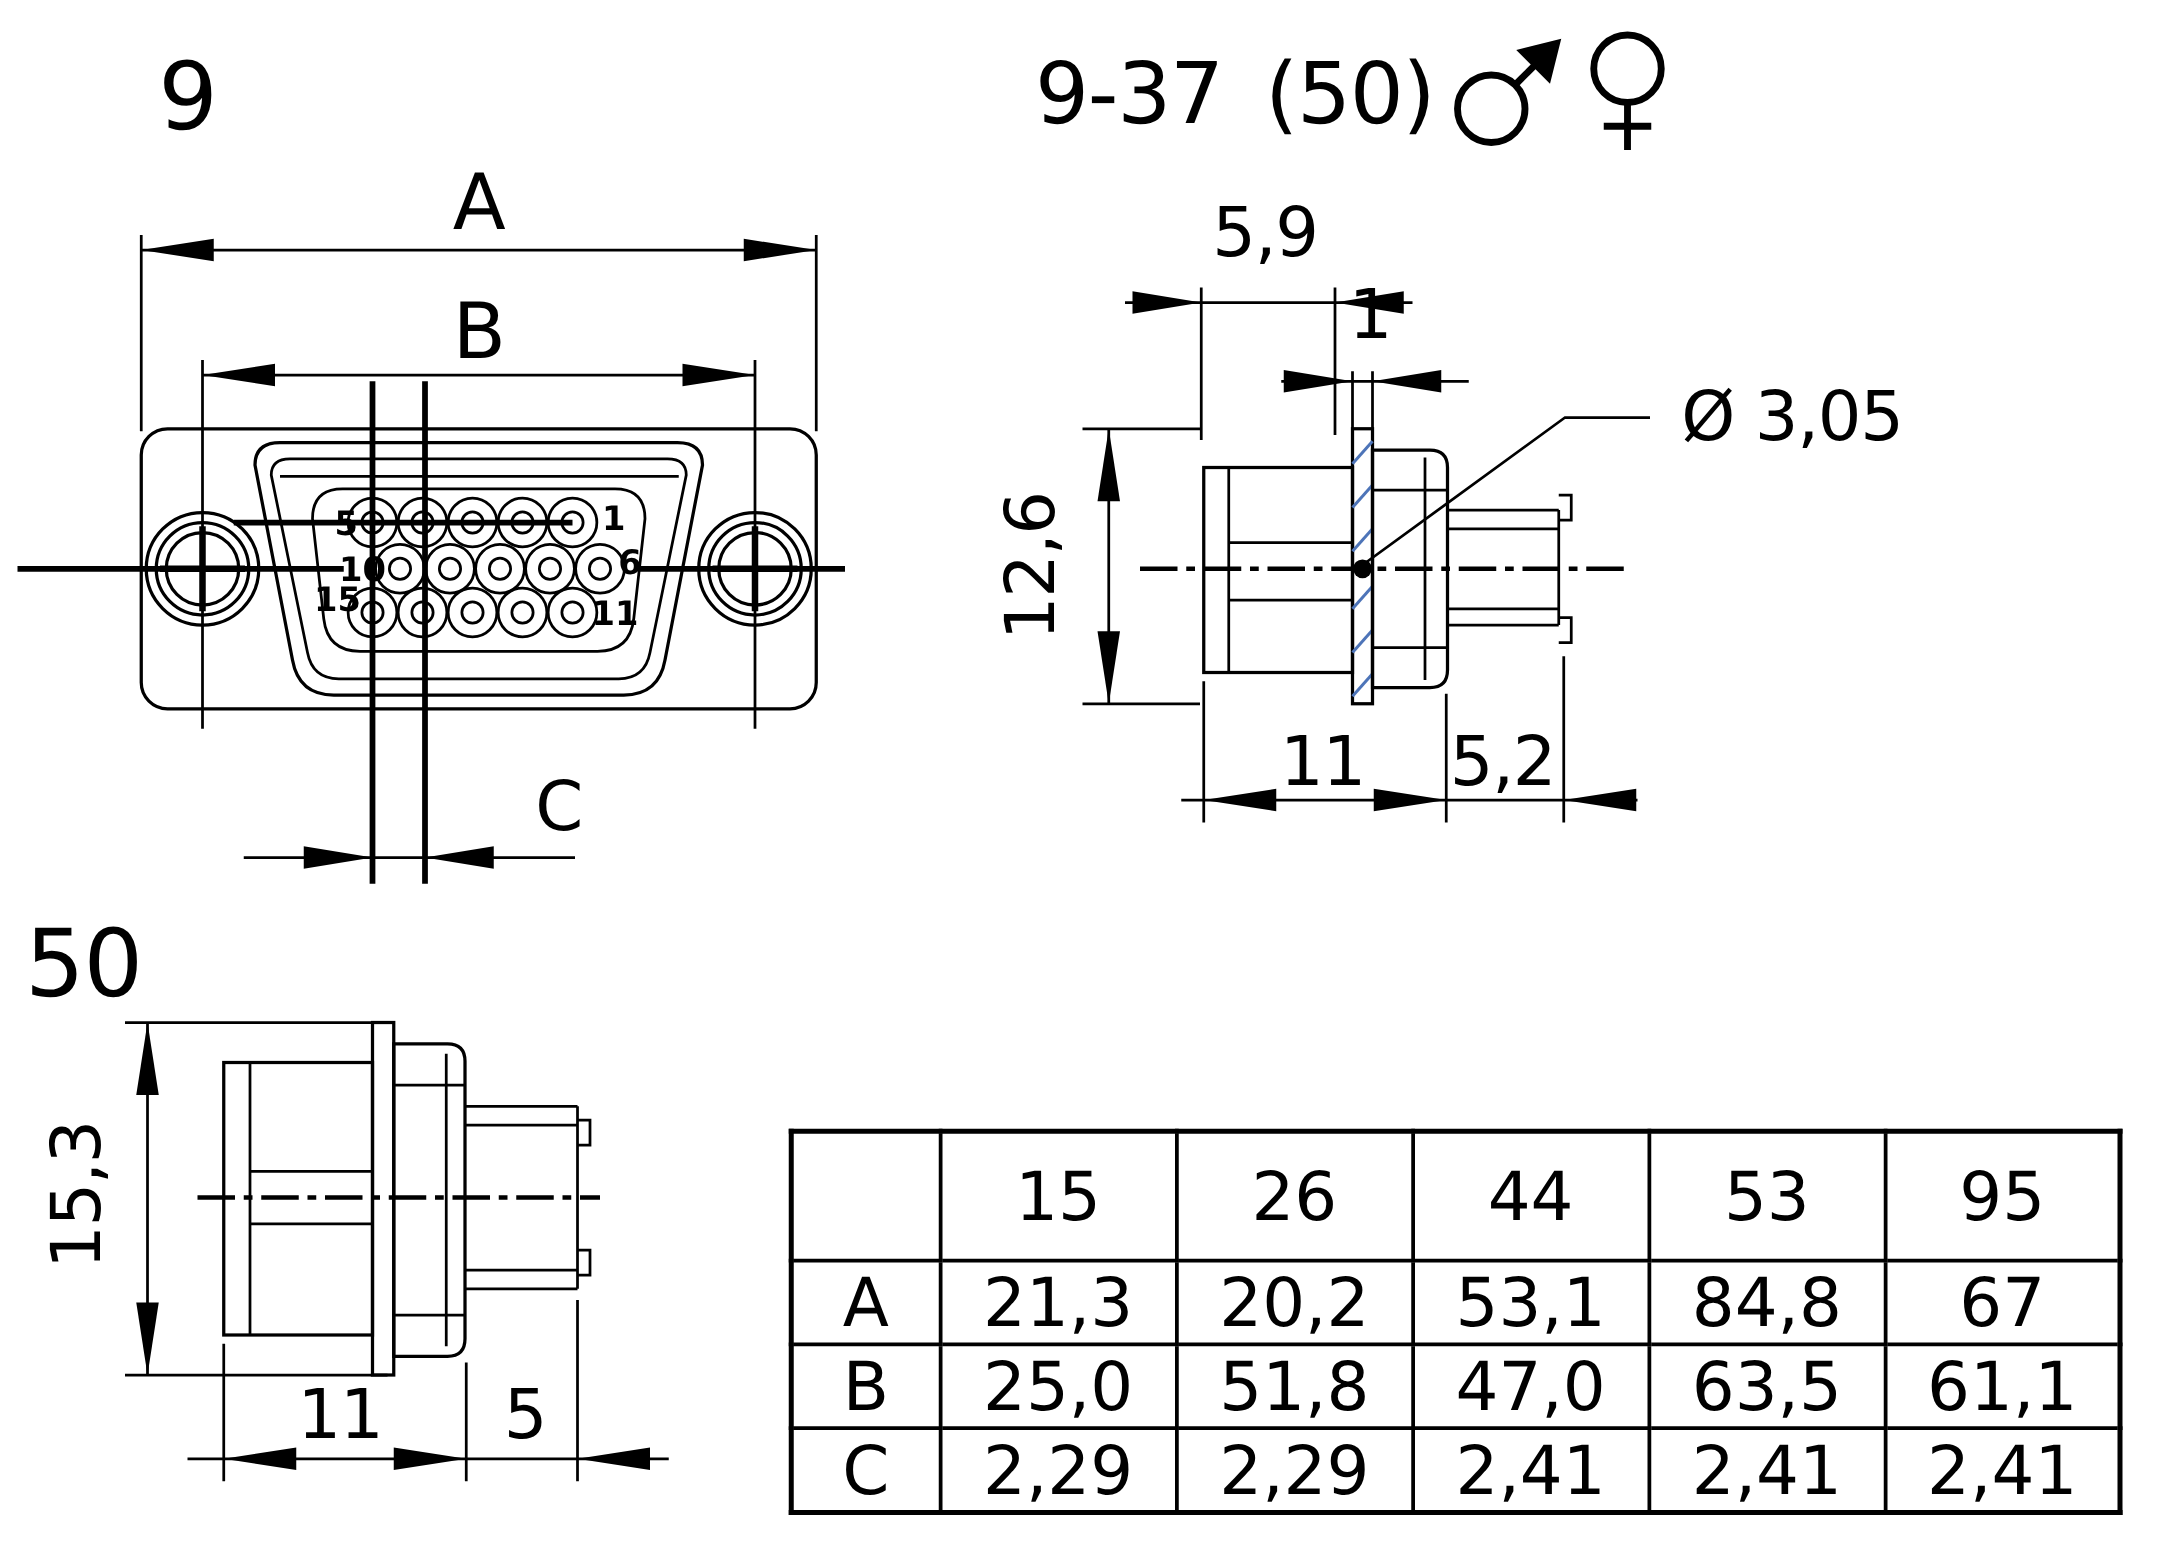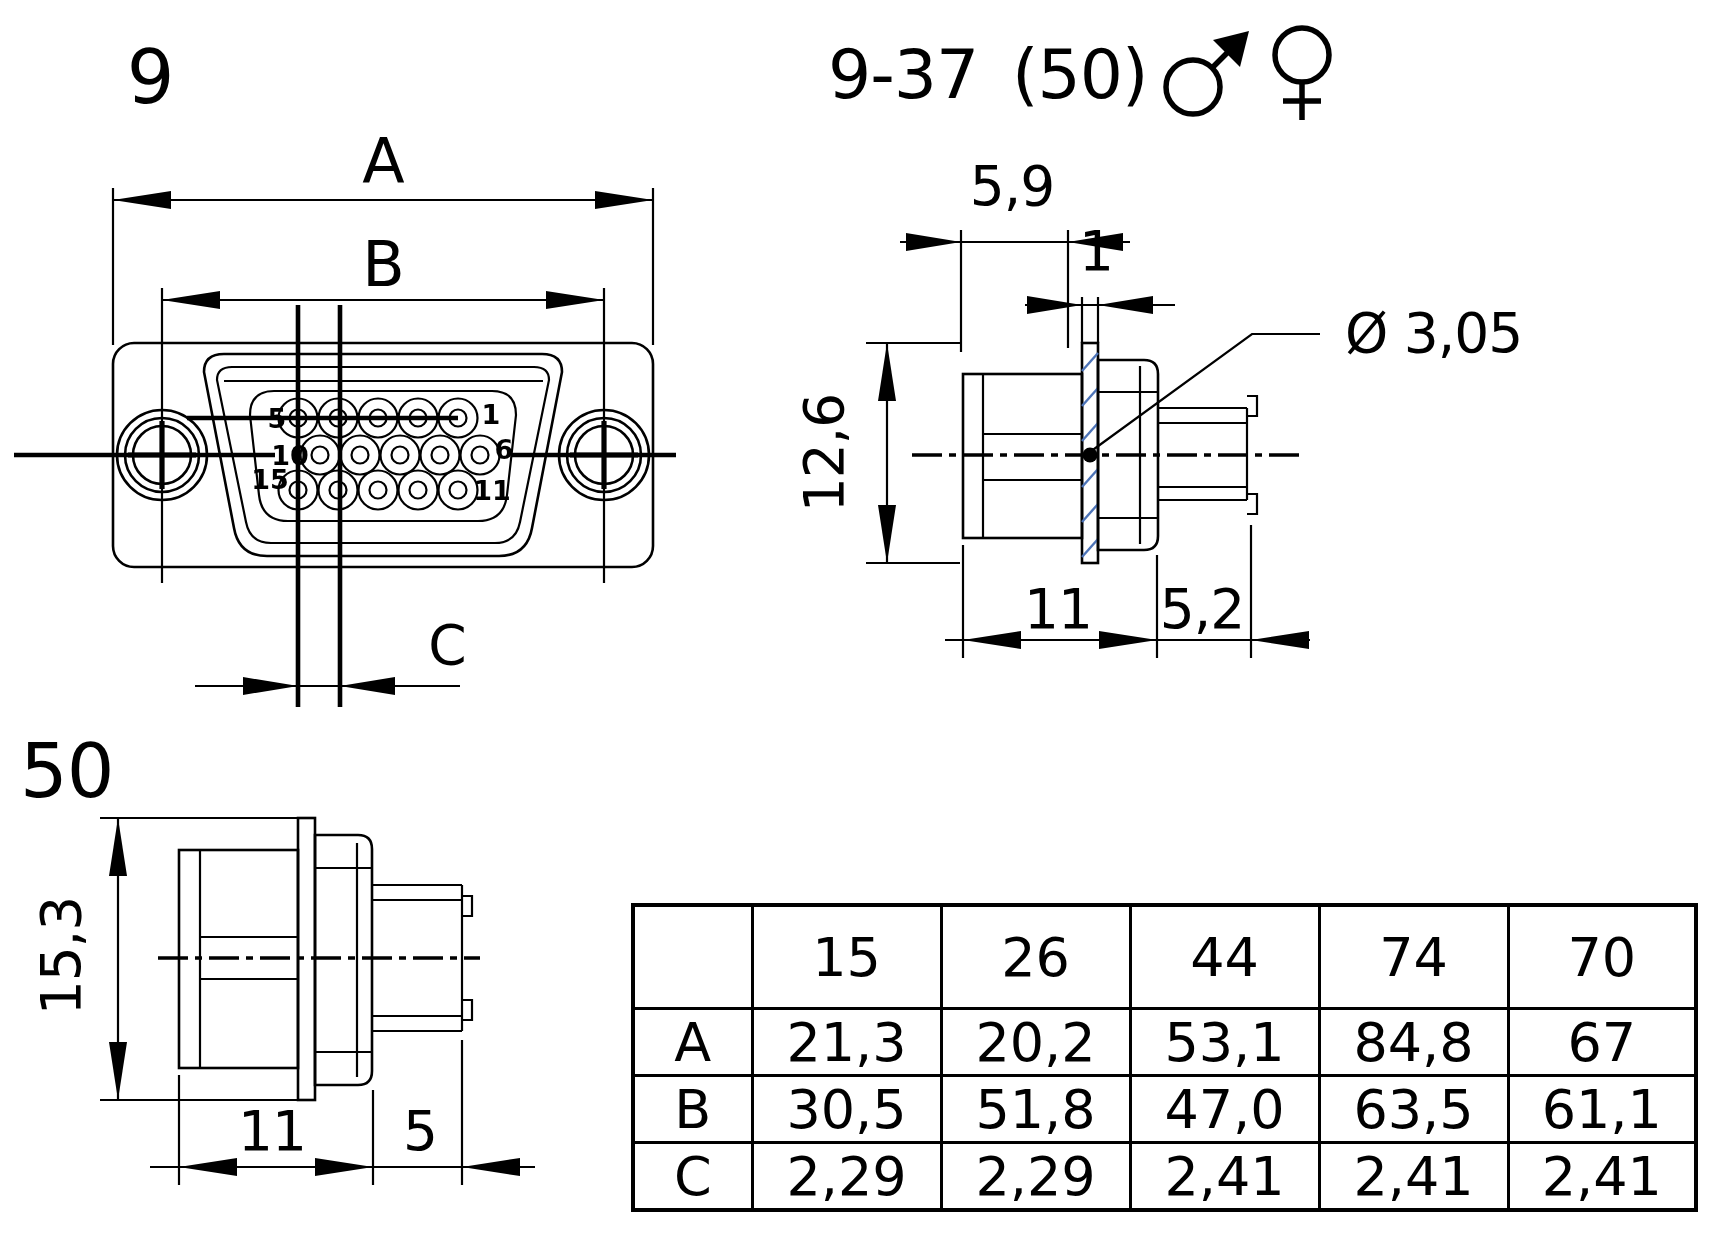--- a/index.html
+++ b/index.html
@@ -264,34 +264,34 @@
     <col style="width:189px">
         <col style="width:189px">
         <col style="width:188px">
   </colgroup>
   <tbody>
         <tr class="hrow">
     <td></td>
     <td>15</td>
     <td>26</td>
     <td>44</td>
-    <td>74</td>
-    <td>70</td>
+    <td>53</td>
+    <td>95</td>
   </tr>
   <tr class="drow">
     <td>A</td>
     <td>21,3</td>
     <td>20,2</td>
     <td>53,1</td>
     <td>84,8</td>
     <td>67</td>
   </tr>
   <tr class="drow">
     <td>B</td>
-    <td>30,5</td>
+    <td>25,0</td>
     <td>51,8</td>
     <td>47,0</td>
     <td>63,5</td>
     <td>61,1</td>
   </tr>
   <tr class="drow">
     <td>C</td>
     <td>2,29</td>
     <td>2,29</td>
     <td>2,41</td>

